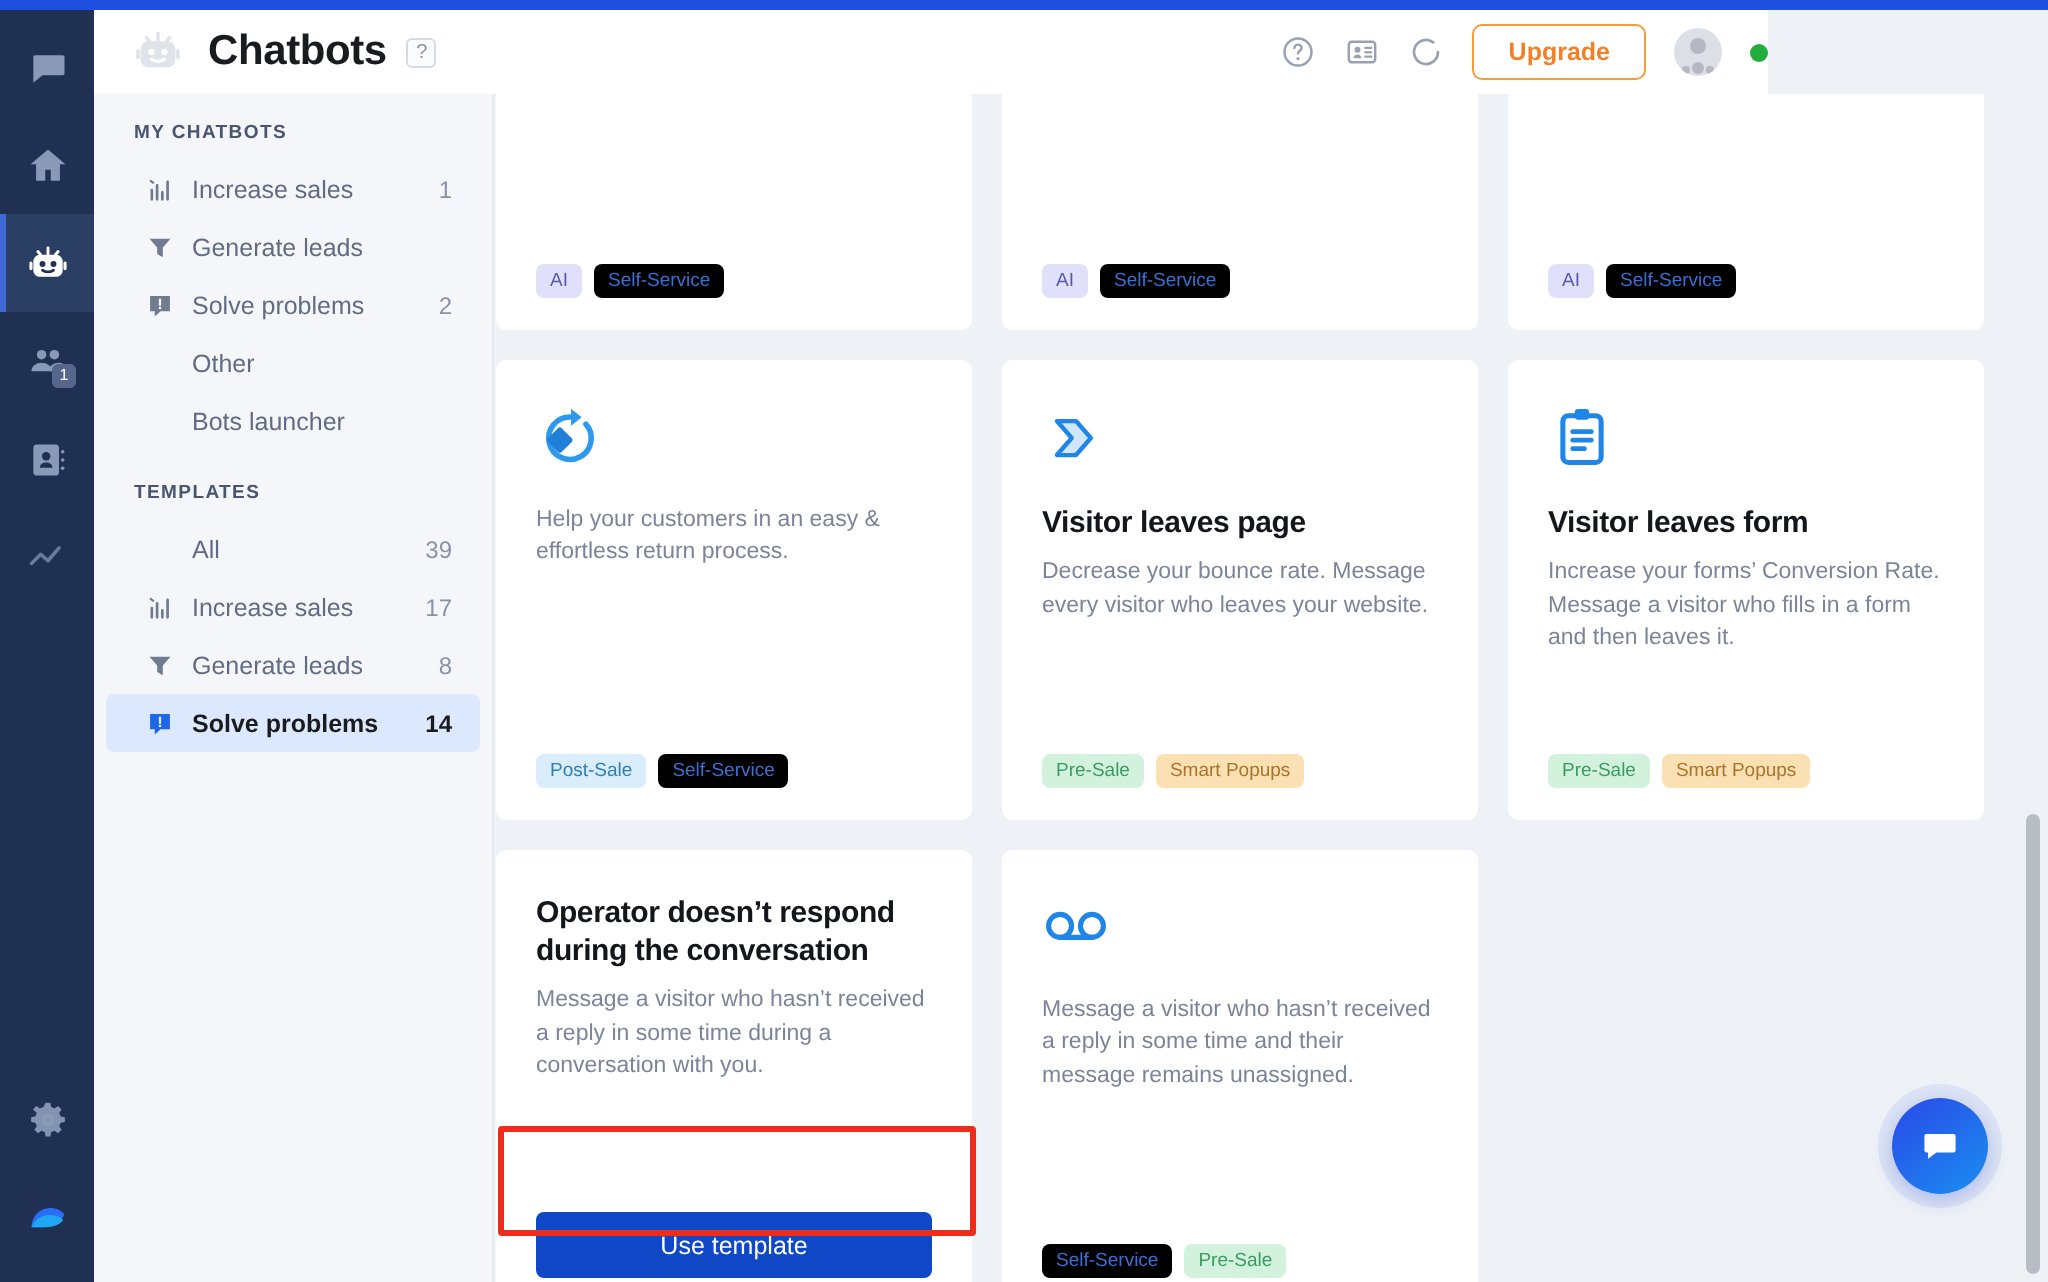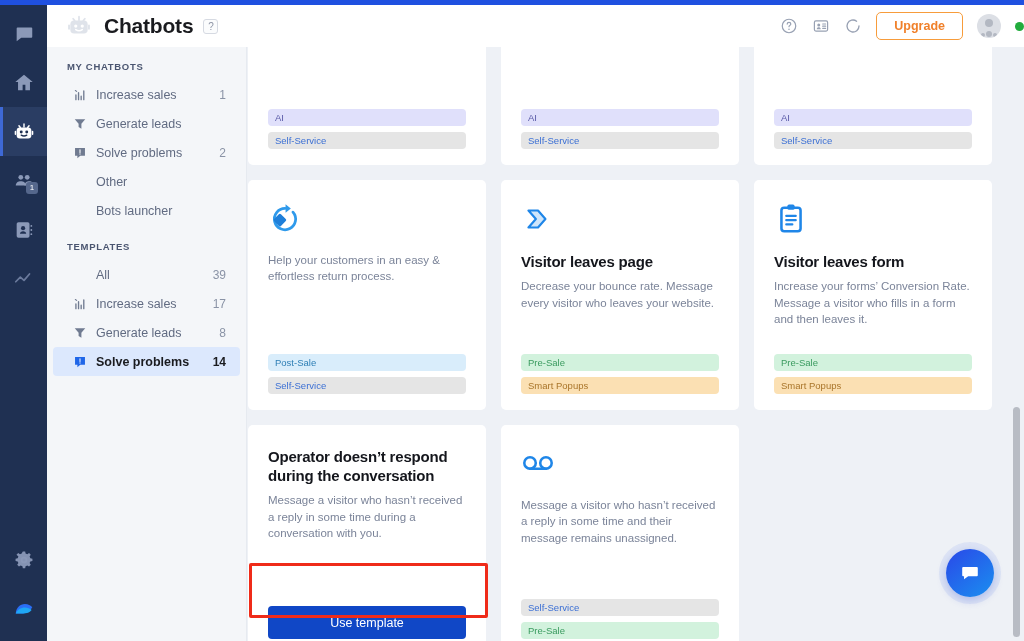--- a/index.html
+++ b/index.html
@@ -43,21 +43,21 @@
     border-radius: 3px;
     font-size: 8px; line-height: 12px; text-align: center;
     font-family: "Liberation Sans", sans-serif;
   }
   #rail-top { position: absolute; top: 9px; left: 0; }
   #rail-bottom { position: absolute; bottom: 8px; left: 0; }
 
   
   #header {
     position: absolute; left: 47px; top: 5px;
-    width: 977px; height: 42px;
+    width: 837px; height: 42px;
     background: #ffffff;
     display: flex; align-items: center;
     z-index: 30;
   }
   #header-left { display: flex; align-items: center; padding-left: 19px; }
   #page-title {
     font-size: 21px; font-weight: bold; color: #1a1b1f;
     margin-left: 12px; letter-spacing: -0.2px;
   }
   #help-chip {
@@ -146,27 +146,27 @@
   .card-icon { height: 40px; margin-bottom: 10px; }
   .card-icon svg { display: block; }
   .card-title {
     font-size: 15px; font-weight: bold; color: #14161c;
     line-height: 1.28; letter-spacing: -0.2px;
     margin-bottom: 7px;
   }
   .card-desc {
     font-size: 11.5px; color: #7b8499; line-height: 1.42;
   }
-  .tag-row { margin-top: auto; display: flex; gap: 6px; flex-wrap: wrap; flex-direction: column; }
+  .tag-row { margin-top: auto; display: flex; gap: 6px; flex-wrap: wrap; }
   .tag {
     font-size: 9.5px; padding: 3px 7px; border-radius: 4px;
     white-space: nowrap; font-weight: 500;
   }
   .tag-ai        { background: #e0e0fb; color: #5a5ba8; }
-  .tag-self      { background: #e5e5e5; color: #3b6fd4; }
+  .tag-self      { background: #000000; color: #3b6fd4; }
   .tag-post      { background: #d9edfb; color: #2e7fb5; }
   .tag-pre       { background: #d2f2dd; color: #3a9b5f; }
   .tag-popups    { background: #fbe0b3; color: #a9752a; }
 
   .use-template-btn {
     margin-top: auto;
     background: #1047c6; color: #fff;
     border: none; border-radius: 4px;
     height: 33px; width: 100%;
     font-size: 12.5px; cursor: pointer;

